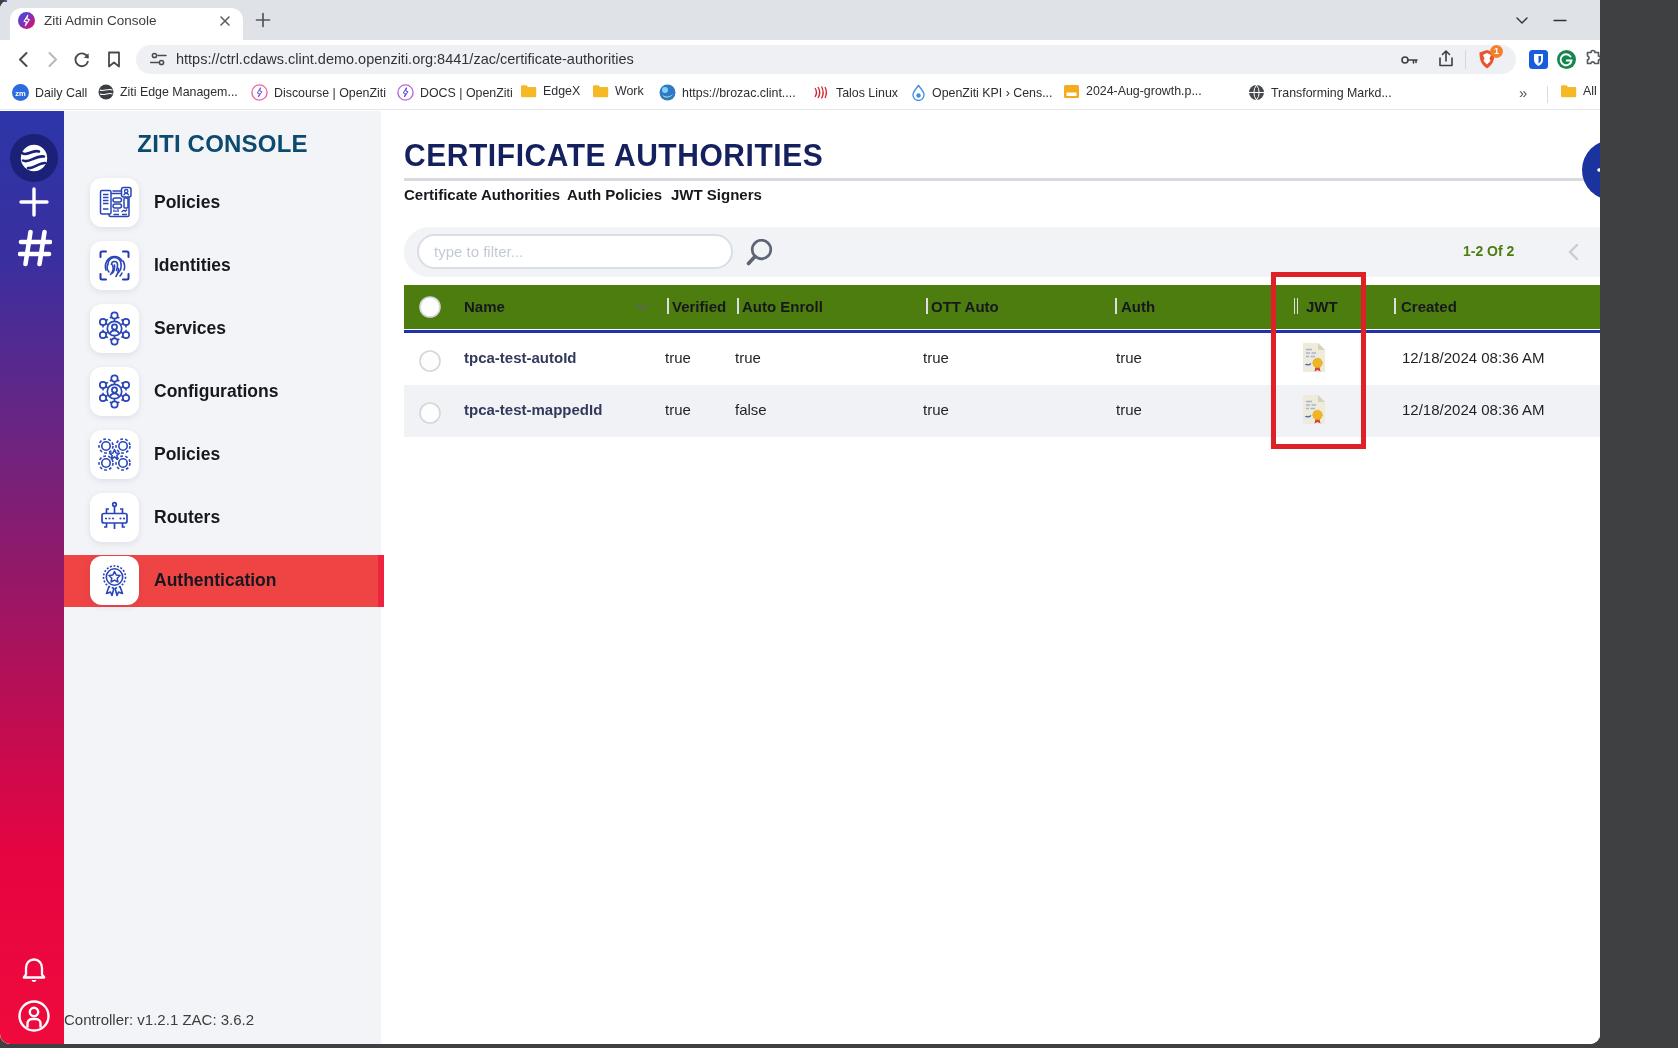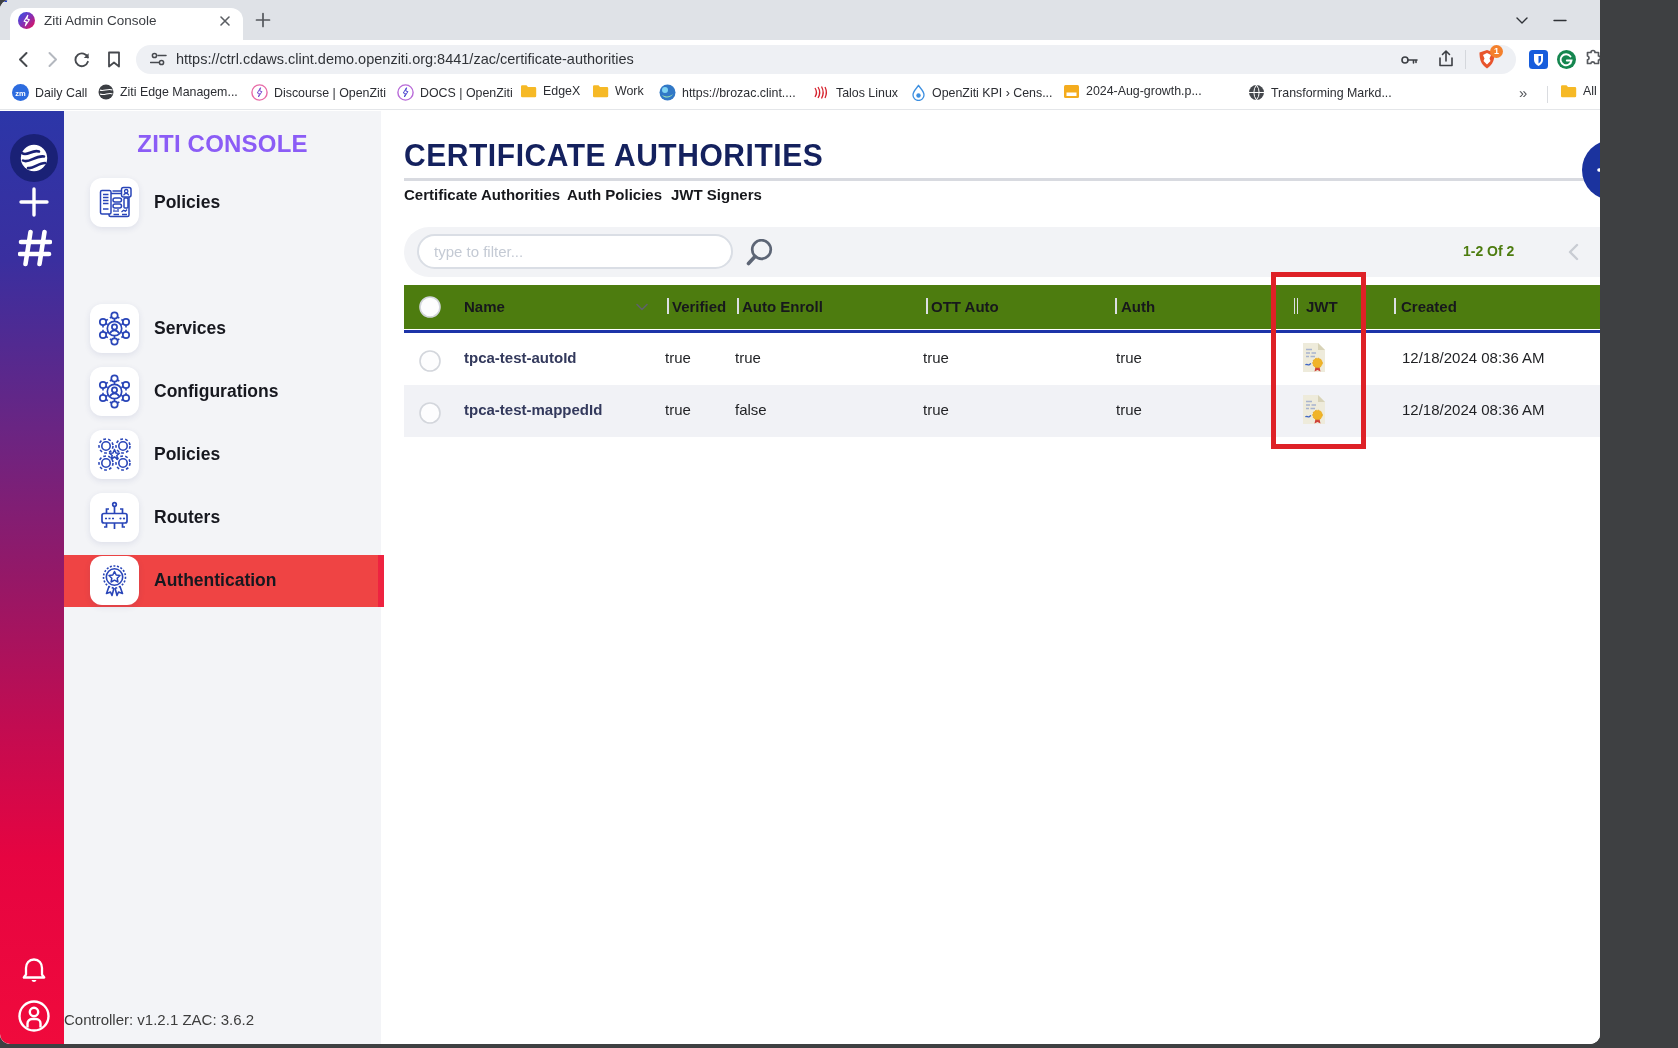--- a/index.html
+++ b/index.html
@@ -28,21 +28,21 @@
 
 #bookmarks { position:absolute; top:78px; left:0; width:1678px; height:32px; background:#fff; border-bottom:1px solid #e4e6e9; }
 .bm { position:absolute; top:6px; height:20px; font-size:12.4px; color:#2c2e33; white-space:nowrap; }
 .bm svg, .bm .ic { vertical-align:-4px; margin-right:6px; }
 
 
 #app { position:absolute; top:111px; left:0; width:1678px; height:933px; background:#fff; }
 #rail { position:absolute; top:0; left:0; width:64px; height:933px;
   background:linear-gradient(180deg,#2c36a8 0%,#3a2f9f 16%,#6a2583 34%,#951867 50%,#c20c51 66%,#e60441 80%,#f00a3c 100%); }
 #sidenav { position:absolute; top:0; left:64px; width:317px; height:933px; background:#f3f4f7; z-index:2; }
-#sidetitle { position:absolute; top:19px; left:0; width:317px; text-align:center; font-size:24px; font-weight:bold; color:#8b5cf6; letter-spacing:0.2px; }
+#sidetitle { position:absolute; top:19px; left:0; width:317px; text-align:center; font-size:24px; font-weight:bold; color:#0c4a6e; letter-spacing:0.2px; }
 .mrow { position:absolute; left:0; width:317px; height:52px; }
 .mrow.sel { background:#ef4444; }
 .mrow.sel::after { content:""; position:absolute; right:-3px; top:0; width:6px; height:52px; background:#ee2340; }
 .mcard { position:absolute; left:26px; top:1px; width:49px; height:49px; background:#fff; border-radius:12px; box-shadow:0 2px 6px rgba(40,50,120,0.10); }
 .mlabel { position:absolute; left:90px; top:15px; font-size:17.5px; font-weight:700; color:#17181f; }
 #ctrlver { position:absolute; top:900px; left:0; width:317px; text-align:left; font-size:15px; color:#3d3d3d; }
 
 
 #content { position:absolute; top:0; left:381px; width:1297px; height:933px; background:#fff; }
 #pageheading { position:absolute; left:23px; top:27px; font-size:30px; font-weight:bold; color:#14215e; letter-spacing:0.55px; transform:scaleY(1.05); transform-origin:left top; }
@@ -291,20 +291,42 @@
               <path d="M17.5 30.5 H23 M26 30.5 H31"></path>
               <path d="M18 28 V25.5 M20 28 V26.2 M22 28 V25"></path>
               <path d="M25.5 28 L27.5 26.3 L29.5 27.2 L31 25.5" fill="none"></path>
             </g>
             <circle cx="30.2" cy="7.2" r="1.7" fill="none" stroke="#2945b8" stroke-width="1.3"></circle>
             <path d="M27.6 11.4 a2.7 2.7 0 0 1 5.2 0" fill="none" stroke="#2945b8" stroke-width="1.3"></path>
           </svg>
         </div>
             <div class="mlabel">Policies</div>
       </div>
+      <div class="mrow" style="top:129px">
+        <div class="mcard">
+          <svg class="abs" style="left:6px;top:6px" width="37" height="37" viewBox="0 0 37 37">
+            <g fill="none" stroke="#2338ae" stroke-width="2" stroke-linecap="round">
+              <path d="M4.5 10 V6 a1.5 1.5 0 0 1 1.5 -1.5 H10"></path>
+              <path d="M27 4.5 H31 a1.5 1.5 0 0 1 1.5 1.5 V10"></path>
+              <path d="M32.5 27 V31 a1.5 1.5 0 0 1 -1.5 1.5 H27"></path>
+              <path d="M10 32.5 H6 a1.5 1.5 0 0 1 -1.5 -1.5 V27"></path>
+            </g>
+            <g fill="none" stroke="#2945b8" stroke-width="1.6" stroke-linecap="round">
+              <path d="M11 14 a8.5 8.5 0 0 1 15 0"></path>
+              <path d="M10 23 a10.5 10.5 0 0 1 1 -9"></path>
+              <path d="M27 14 a10.5 10.5 0 0 1 1 9 M26 26 a14 14 0 0 1 -2 3"></path>
+              <path d="M13 25 a7 7 0 0 1 -1 -8 a6.5 6.5 0 0 1 13 0 a10 10 0 0 1 -2.5 8.5"></path>
+              <path d="M14.5 27.5 a9 9 0 0 0 2 -9.5 M20 29.5 a12 12 0 0 0 2.5 -8"></path>
+              <path d="M15.5 17.5 a3 3 0 0 1 6 0 a14 14 0 0 1 -1 6"></path>
+              <path d="M18.5 18 a11 11 0 0 1 -2 8"></path>
+            </g>
+          </svg>
+        </div>
+            <div class="mlabel">Identities</div>
+      </div>
       <div class="mrow" style="top:192px">
         <div class="mcard">
           <svg class="abs" style="left:6px;top:6px" width="37" height="37" viewBox="0 0 37 37">
             <g fill="none" stroke="#2945b8" stroke-width="1.7">
               <circle cx="18.5" cy="18.5" r="7.2"></circle>
               <circle cx="18.5" cy="17" r="2.6"></circle>
               <path d="M14 23.5 a4.8 4.8 0 0 1 9 0"></path>
               <circle cx="18.5" cy="5.5" r="3.2"></circle>
               <circle cx="18.5" cy="31.5" r="3.2"></circle>
               <circle cx="7" cy="12" r="3.2"></circle>

